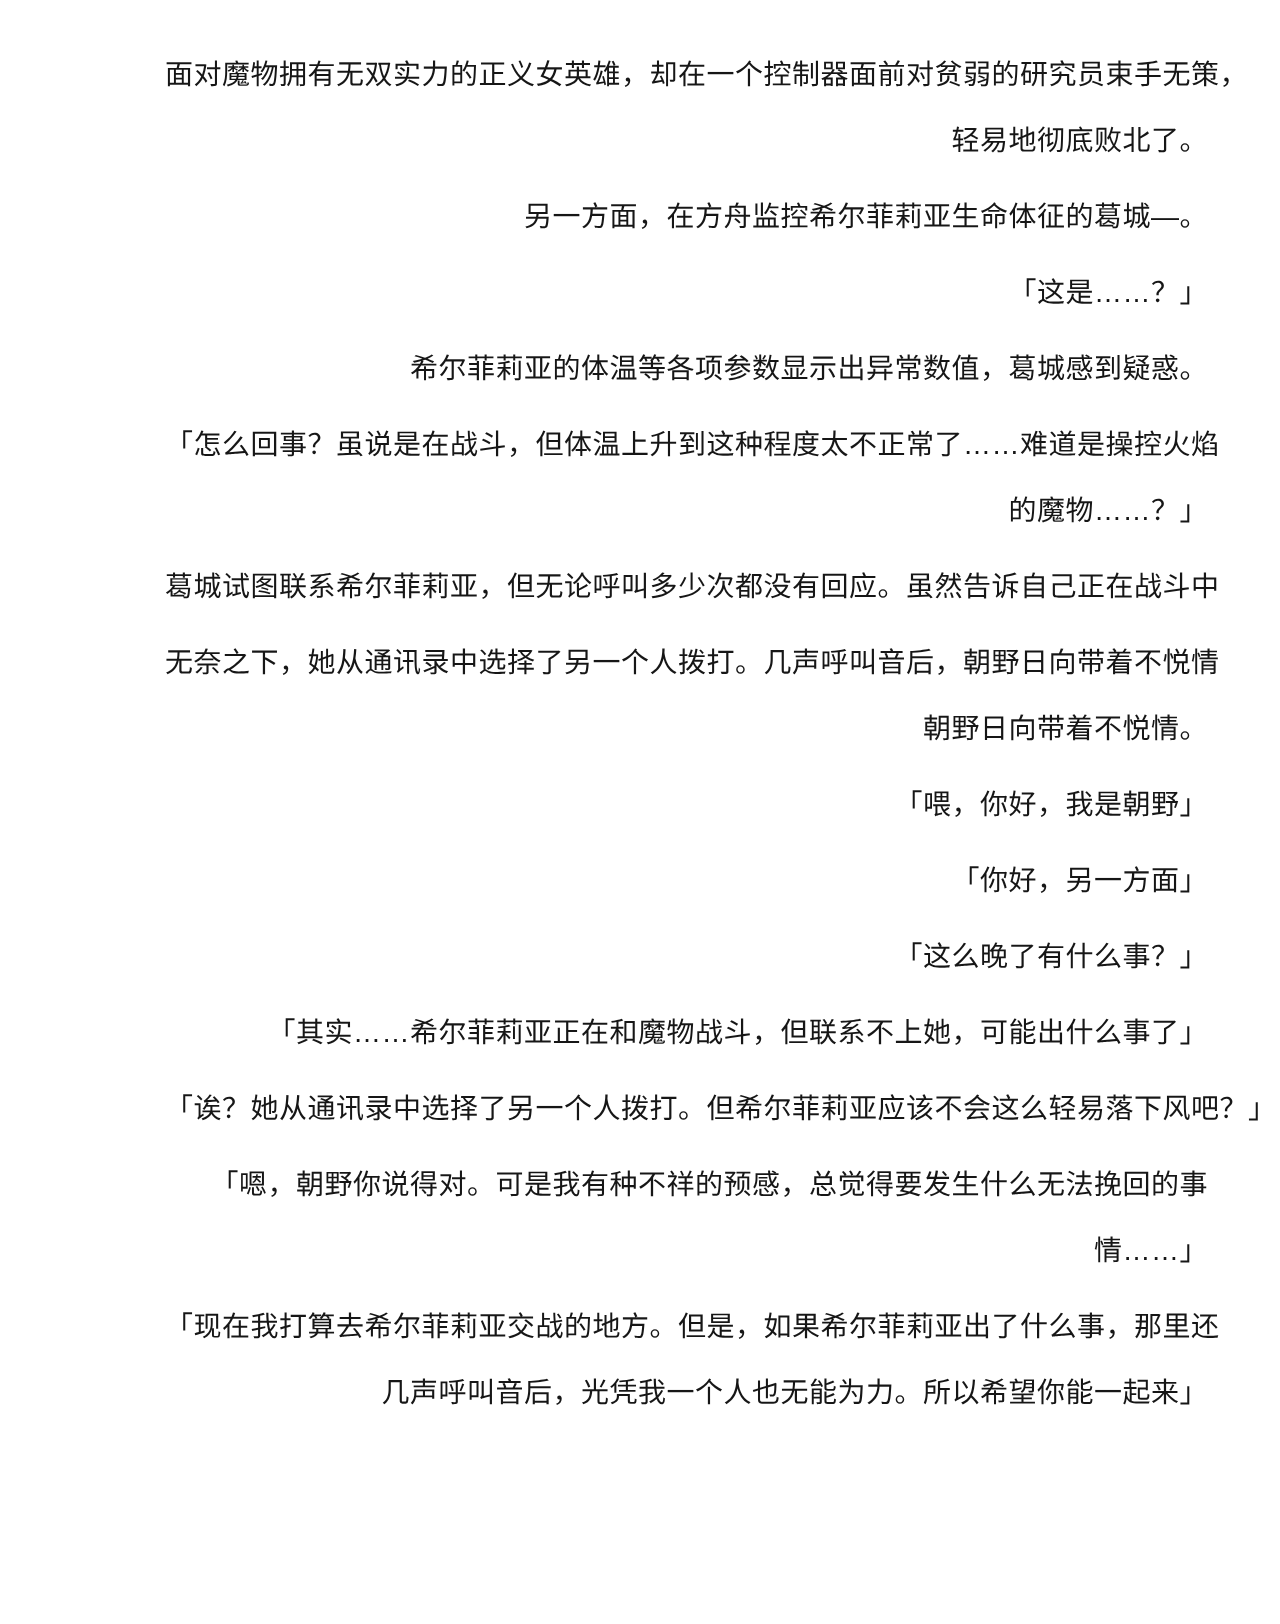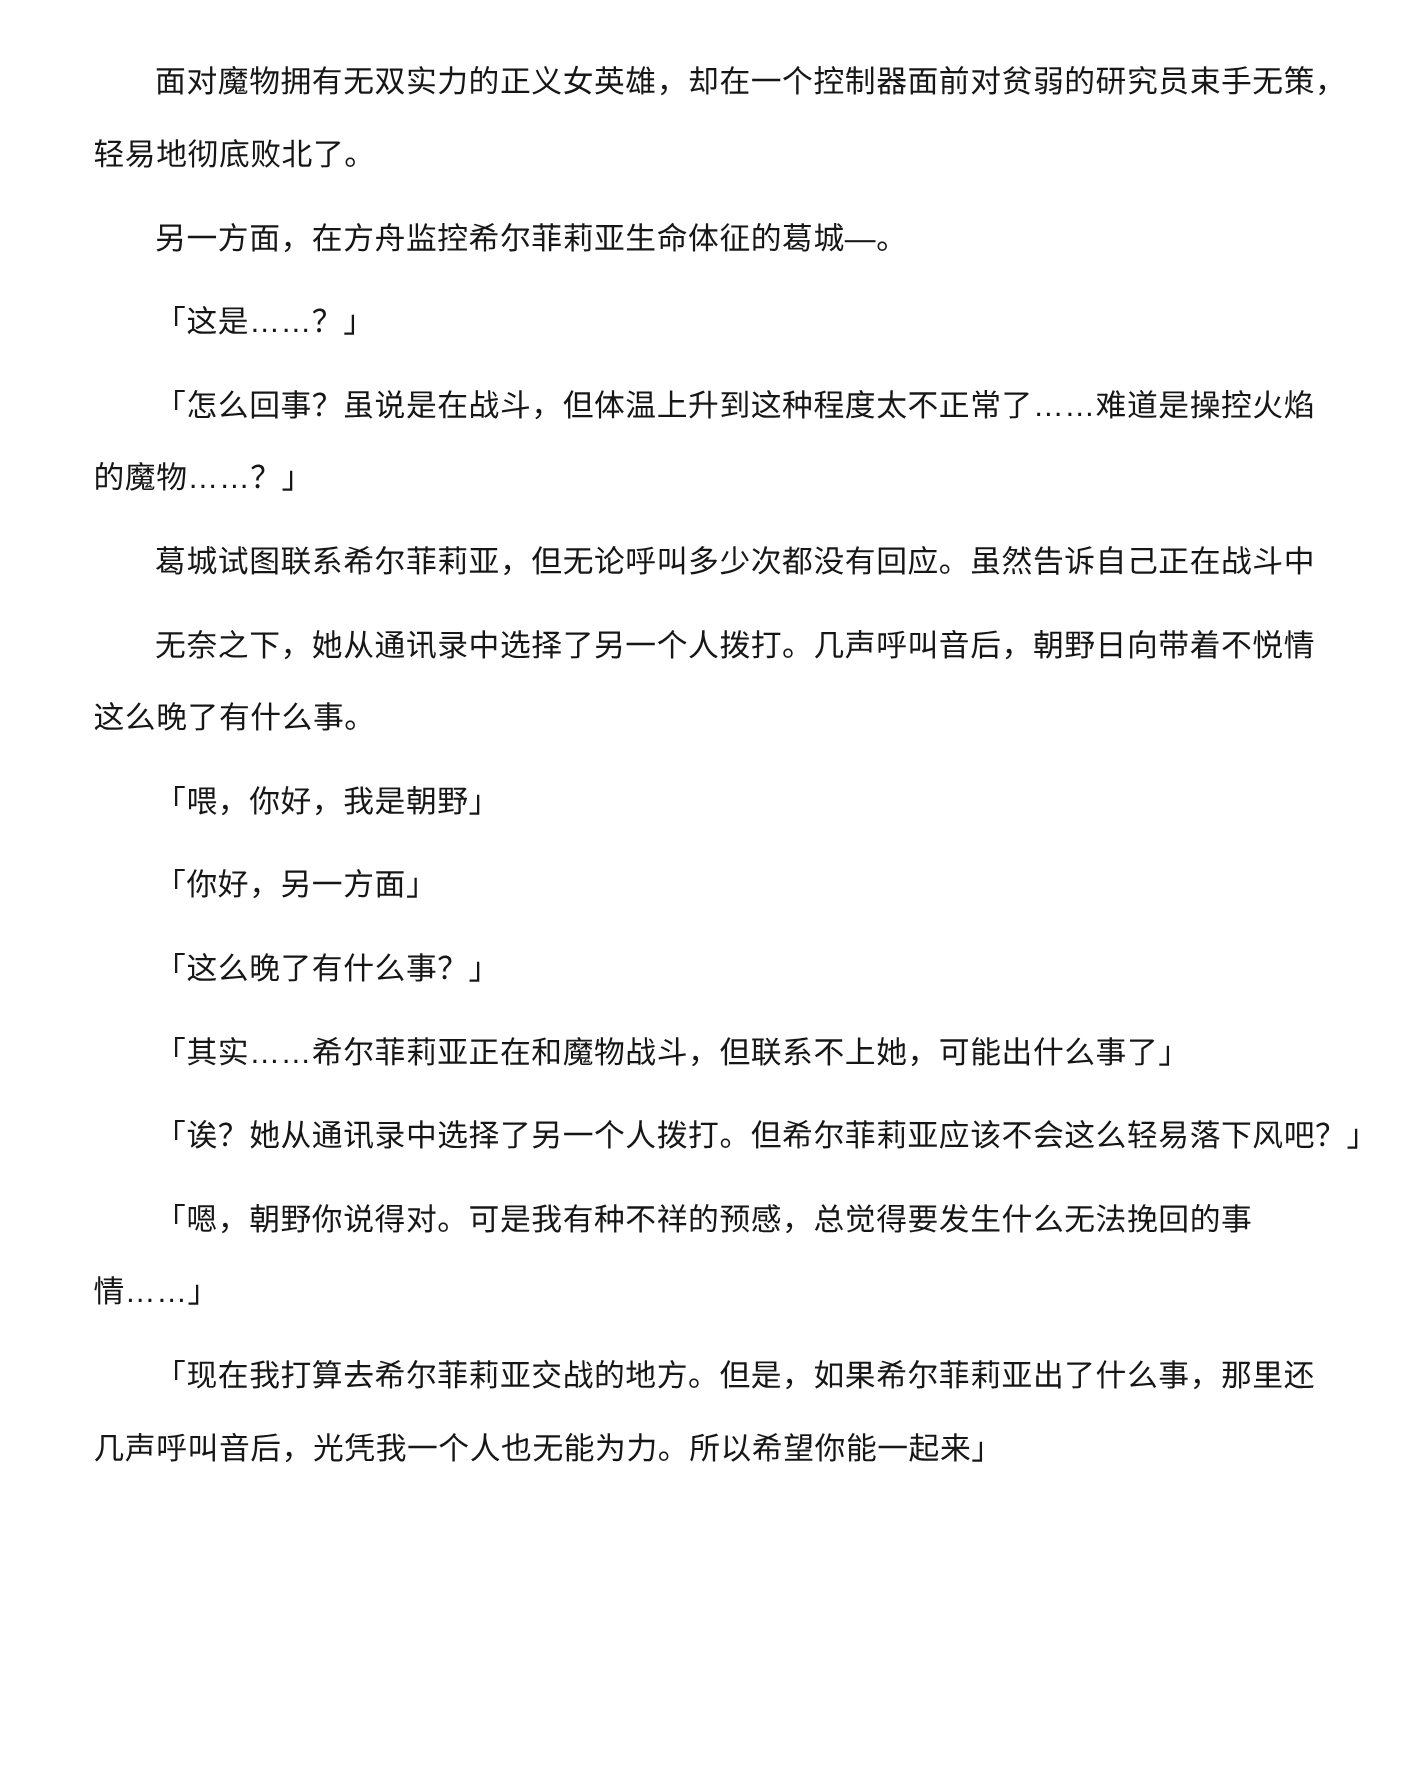--- a/index.html
+++ b/index.html
@@ -9,26 +9,27 @@
   body {
     width: 1280px;
     height: 1624px;
     background: #ffffff;
     overflow: hidden;
     font-family: "Liberation Sans", "DejaVu Sans", sans-serif;
   }
   .doc {
     box-sizing: border-box;
     width: 1280px;
-    padding: 42px 72px 0 85px;
+    padding: 42px 72px 0 109px;
     color: #161616;
     font-size: 28px;
     font-weight: 500;
     line-height: 66px;
     letter-spacing: 0.5px;
+    text-align: right;
   }
   .para {
     margin: 0 0 10px 0;
     padding: 0;
   }
   .line {
     white-space: nowrap;
   }
   .line.indent {
     text-indent: 2em;
@@ -42,29 +43,32 @@
       <div class="line indent">面对魔物拥有无双实力的正义女英雄，却在一个控制器面前对贫弱的研究员束手无策，</div>
       <div class="line">轻易地彻底败北了。</div>
     </div>
     <div class="para">
       <div class="line indent">另一方面，在方舟监控希尔菲莉亚生命体征的葛城—。</div>
     </div>
     <div class="para">
       <div class="line indent">「这是……？」</div>
     </div>
     <div class="para">
+      <div class="line indent">希尔菲莉亚的体温等各项参数显示出异常数值，葛城感到疑惑。</div>
+    </div>
+    <div class="para">
       <div class="line indent">「怎么回事？虽说是在战斗，但体温上升到这种程度太不正常了……难道是操控火焰</div>
       <div class="line">的魔物……？」</div>
     </div>
     <div class="para">
       <div class="line indent">葛城试图联系希尔菲莉亚，但无论呼叫多少次都没有回应。虽然告诉自己正在战斗中</div>
     </div>
     <div class="para">
       <div class="line indent">无奈之下，她从通讯录中选择了另一个人拨打。几声呼叫音后，朝野日向带着不悦情</div>
-      <div class="line">这么晚了有什么事。</div>
+      <div class="line">朝野日向带着不悦情。</div>
     </div>
     <div class="para">
       <div class="line indent">「喂，你好，我是朝野」</div>
     </div>
     <div class="para">
       <div class="line indent">「你好，另一方面」</div>
     </div>
     <div class="para">
       <div class="line indent">「这么晚了有什么事？」</div>
     </div>

